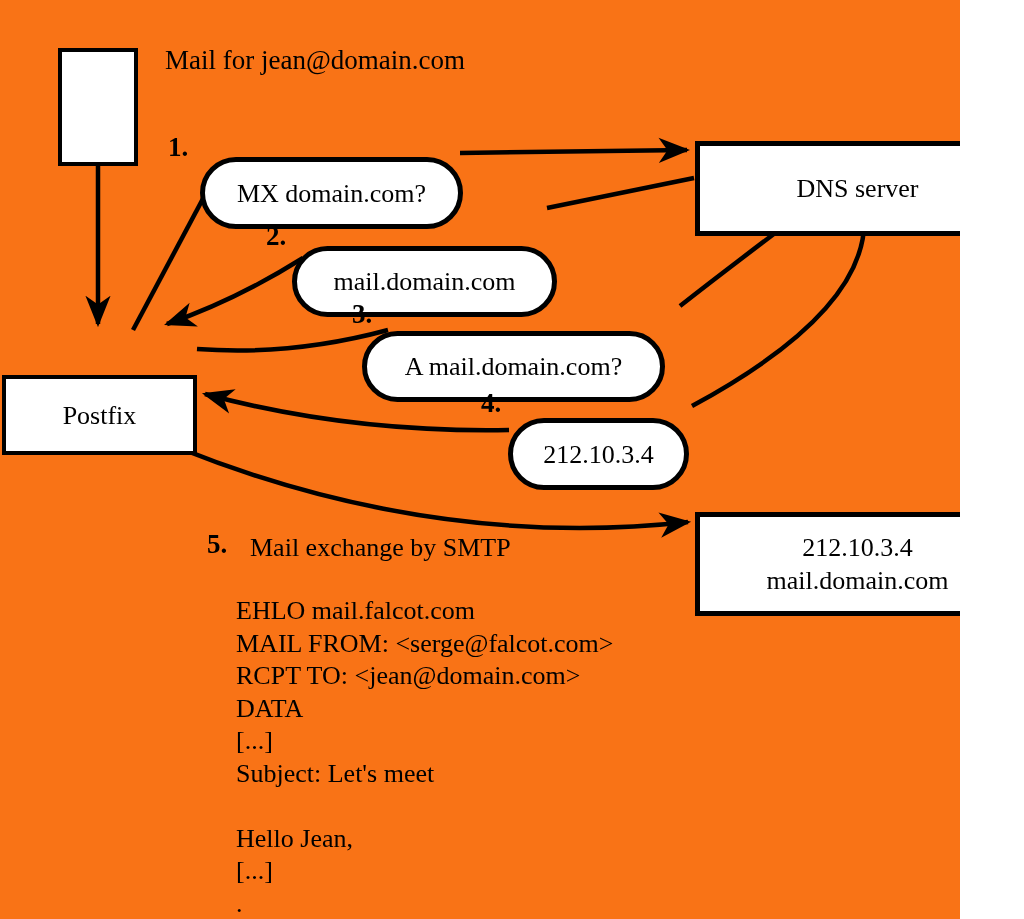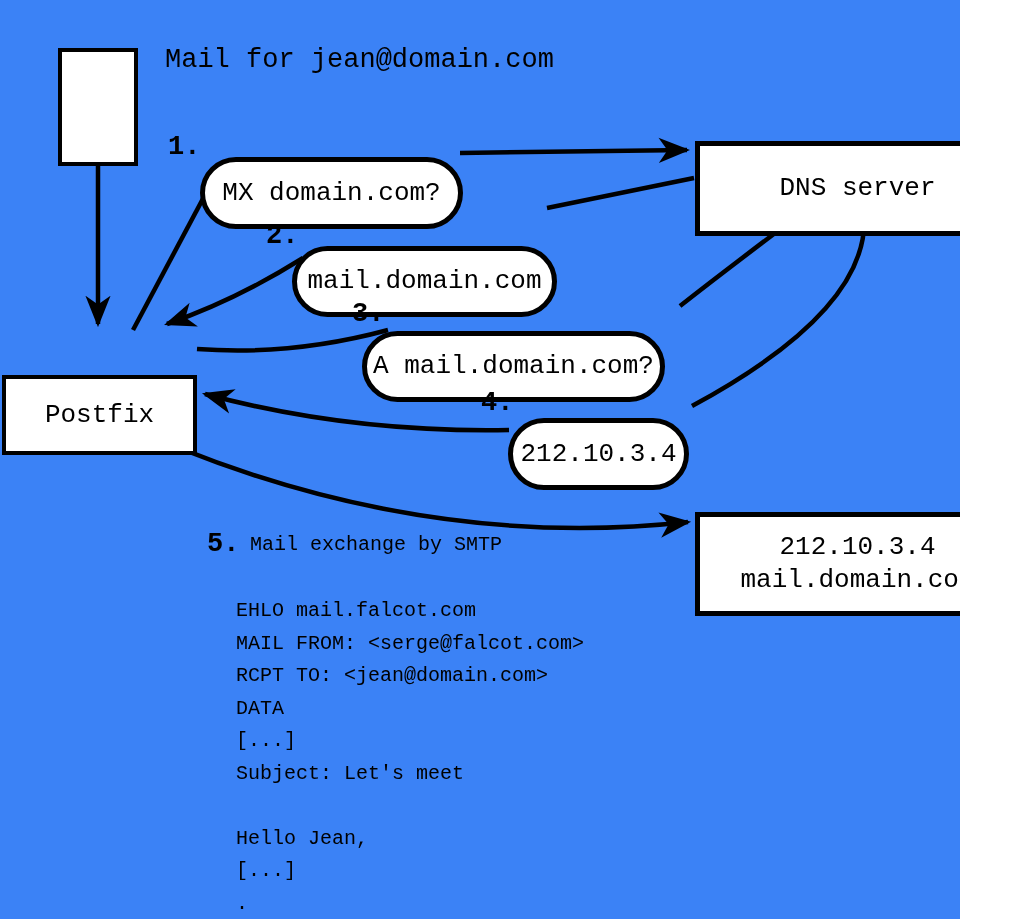--- a/index.html
+++ b/index.html
@@ -1,33 +1,33 @@
 <!DOCTYPE html>
 <html><head>
 <meta charset="utf-8">
 <style>
   html,body { margin:0; padding:0; background:#ffffff; }
   .canvas {
     position:relative; width:960px; height:919px; overflow:hidden;
-    background:#3b82f6; color:#000000;
-    font-family:Liberation Mono, monospace;
+    background:#f97316; color:#000000;
+    font-family:Liberation Serif, serif;
   }
   svg.connectors { position:absolute; left:0; top:0; z-index:1; }
   .node {
     position:absolute; box-sizing:border-box; background:#ffffff;
     border:5px solid #000000; display:flex; align-items:center; justify-content:center;
     text-align:center; font-size:26px; line-height:33px; z-index:2; white-space:pre;margin-top:44px;
   }
   .envelope { border-width:4px; }
   .postfix  { border-width:4px; }
   .pill { border-radius:40px; }
   .num {
     position:absolute; z-index:3; font-weight:bold; font-size:27px; line-height:1;
   }
-  .free-text { position:absolute; z-index:3; font-size:20px; line-height:1.25; white-space:pre; }
+  .free-text { position:absolute; z-index:3; font-size:26px; line-height:1.25; white-space:pre; }
   .title-text { font-size:27px; }
   .smtp-block { line-height:32.5px; }
 </style>
 </head>
 <body>
 
 <div class="canvas">
 
   <svg class="connectors" width="1024" height="919" viewBox="0 0 1024 919">
     <defs>

